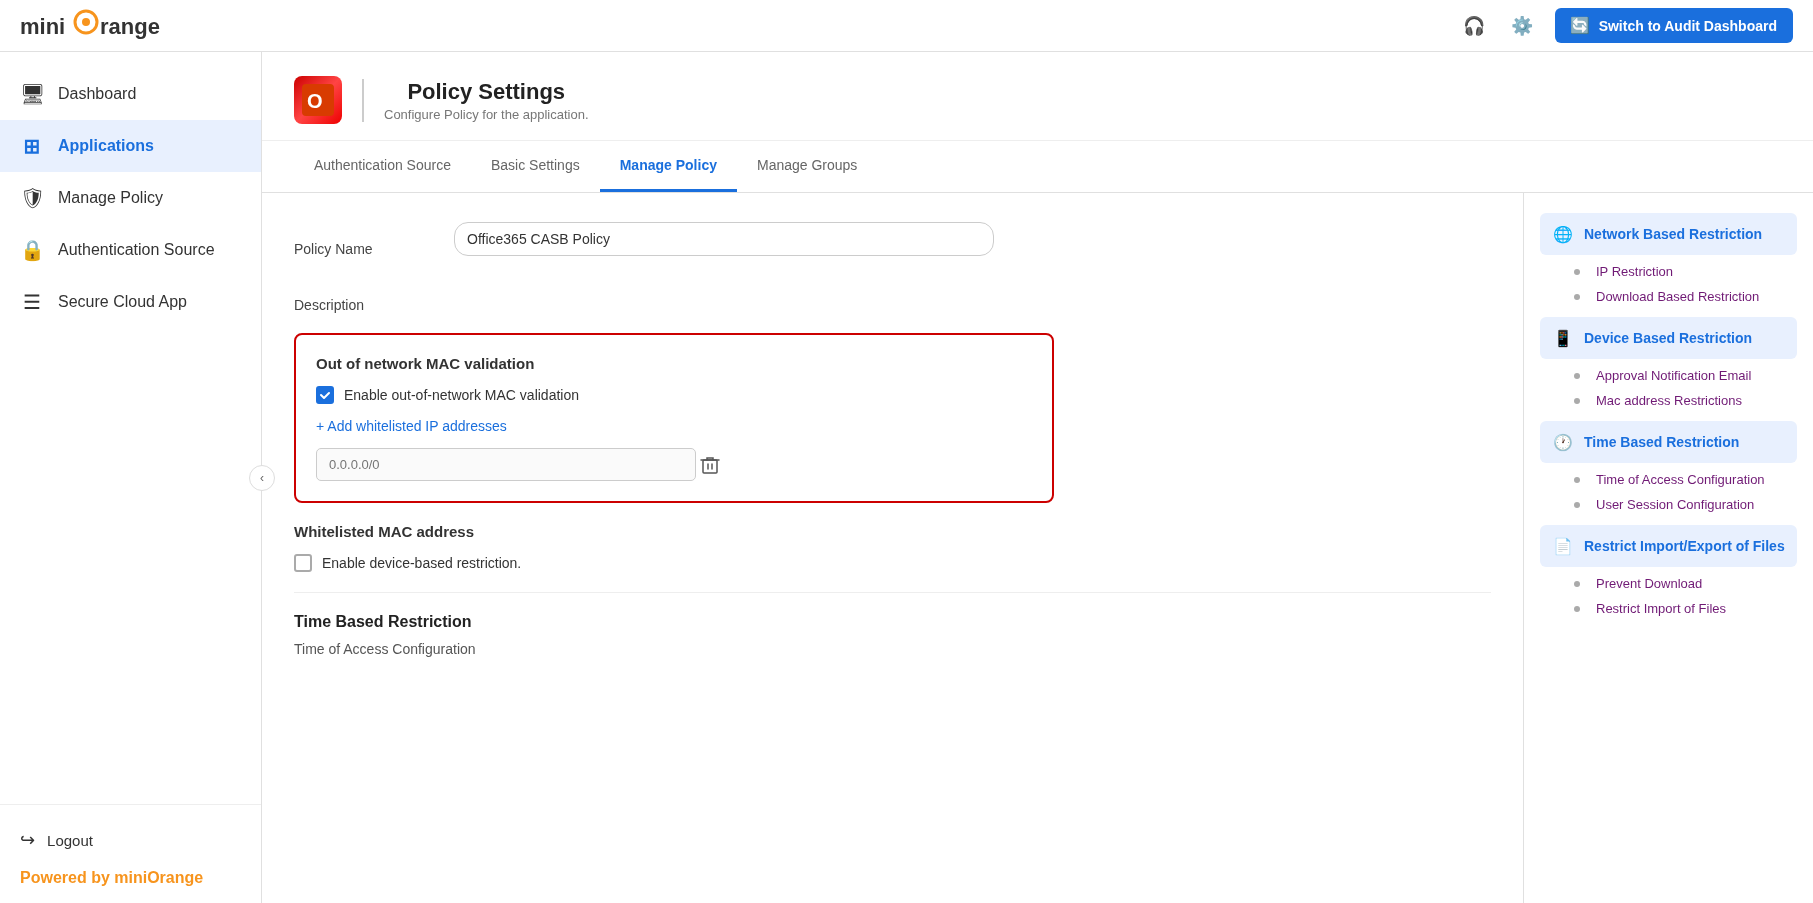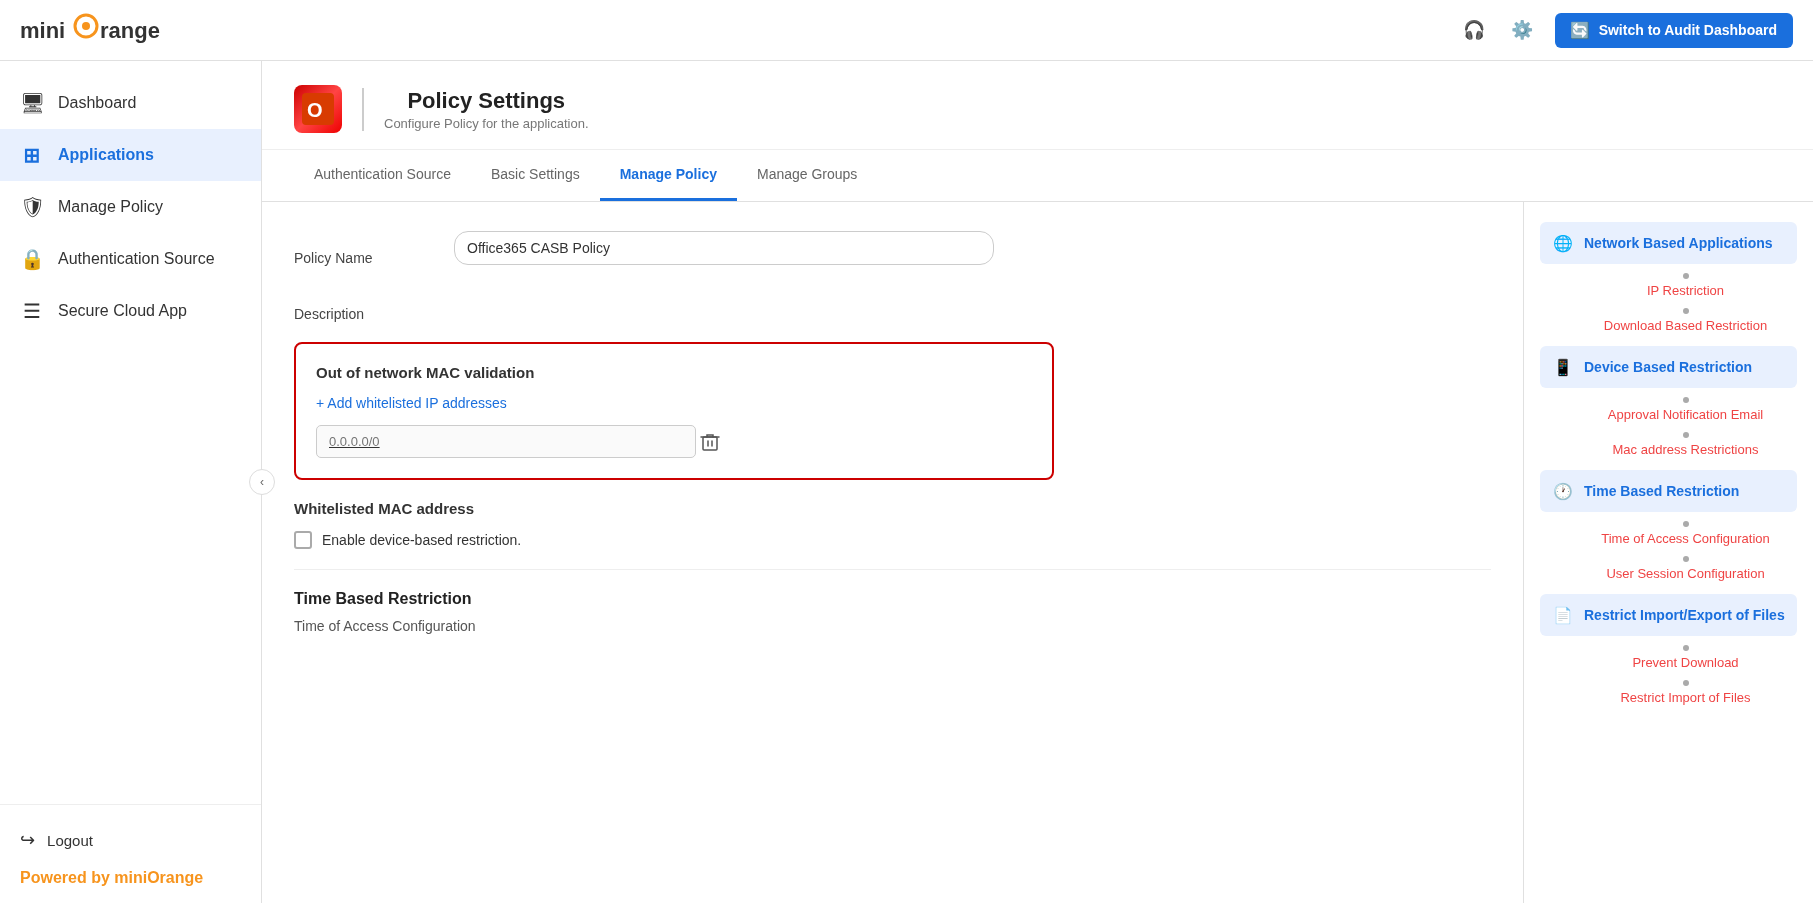--- a/index.html
+++ b/index.html
@@ -1,20 +1,20 @@
 <!DOCTYPE html>
 <html><head>
   <meta charset="utf-8">
   <style>
     * { box-sizing: border-box; margin: 0; padding: 0; }
     body { font-family: 'Segoe UI', Arial, sans-serif; font-size: 14px; color: #333; background: #f5f6fa; height: 903px; overflow: hidden; display: flex; flex-direction: column; }
 
     
     .top-header {
-      height: 61px;
+      height: 52px;
       background: #fff;
       border-bottom: 1px solid #e0e0e0;
       display: flex;
       align-items: center;
       justify-content: space-between;
       padding: 0 20px;
       flex-shrink: 0;
       z-index: 10;
     }
     .logo-area {
@@ -285,21 +285,20 @@
       cursor: pointer;
       margin-bottom: 14px;
       display: inline-block;
     }
 
     
     .ip-row {
       display: flex;
       align-items: center;
       gap: 0;
-      text-decoration: underline;
     }
     .ip-input {
       flex: 1;
       max-width: 380px;
       padding: 8px 12px;
       border: 1px solid #ccc;
       border-radius: 5px;
       font-size: 13px;
       color: #aaa;
       background: #fafafa;
@@ -353,26 +352,25 @@
       color: #1a6fdd;
       flex-shrink: 0;
     }
     .rp-sub-items {
       padding-left: 34px;
       margin-bottom: 8px;
     }
     .rp-sub-item {
       display: flex;
       align-items: center;
-      gap: 4px;
+      gap: 16px;
       padding: 5px 0;
       font-size: 13px;
-      color: #ef4444;
-      cursor: pointer;
-      flex-direction: column;
+      color: #701a75;
+      cursor: pointer;
     }
     .rp-sub-dot {
       width: 6px; height: 6px;
       border-radius: 50%;
       background: #aaa;
       flex-shrink: 0;
     }
     
     .policy-content::-webkit-scrollbar { width: 6px; }
     .policy-content::-webkit-scrollbar-track { background: #f1f1f1; }
@@ -480,20 +478,28 @@
           <input type="text" class="form-input" value="Office365 CASB Policy" style="">
         </div>
 
         <div class="form-row">
           <label class="form-label">Description</label>
         </div>
 
         <div class="section-box">
           <div class="section-title">Out of network MAC validation</div>
 
+          <div class="checkbox-row">
+            <div class="checkbox-custom">
+              <svg viewBox="0 0 12 12" fill="none" xmlns="http://www.w3.org/2000/svg">
+                <path d="M2 6l3 3 5-5" stroke="#fff" stroke-width="2" stroke-linecap="round" stroke-linejoin="round"></path>
+              </svg>
+            </div>
+            <span class="checkbox-label">Enable out-of-network MAC validation</span>
+          </div>
 
           <div class="add-ip-link">+ Add whitelisted IP addresses</div>
 
           <div class="ip-row">
             <input type="text" class="ip-input" placeholder="0.0.0.0/0" style="">
             <div class="delete-btn">
               <svg width="20" height="20" viewBox="0 0 20 20" fill="none" xmlns="http://www.w3.org/2000/svg">
                 <rect x="3" y="5" width="14" height="13" rx="1" stroke="#555" stroke-width="1.5"></rect>
                 <path d="M8 9v5M12 9v5" stroke="#555" stroke-width="1.5" stroke-linecap="round"></path>
                 <path d="M1 5h18" stroke="#555" stroke-width="1.5" stroke-linecap="round"></path>
@@ -518,21 +524,21 @@
           <div style="font-size:14px; color:#555; margin-top:6px;">Time of Access Configuration</div>
         </div>
 
       </div>
 
       <div class="right-panel">
 
         <div class="right-panel-section">
           <div class="rp-header">
             <span class="rp-icon">🌐</span>
-            <span class="rp-header-label">Network Based Applications</span>
+            <span class="rp-header-label">Network Based Restriction</span>
           </div>
           <div class="rp-sub-items">
             <div class="rp-sub-item">
               <span class="rp-sub-dot"></span>
               <span>IP Restriction</span>
             </div>
             <div class="rp-sub-item">
               <span class="rp-sub-dot"></span>
               <span>Download Based Restriction</span>
             </div>

